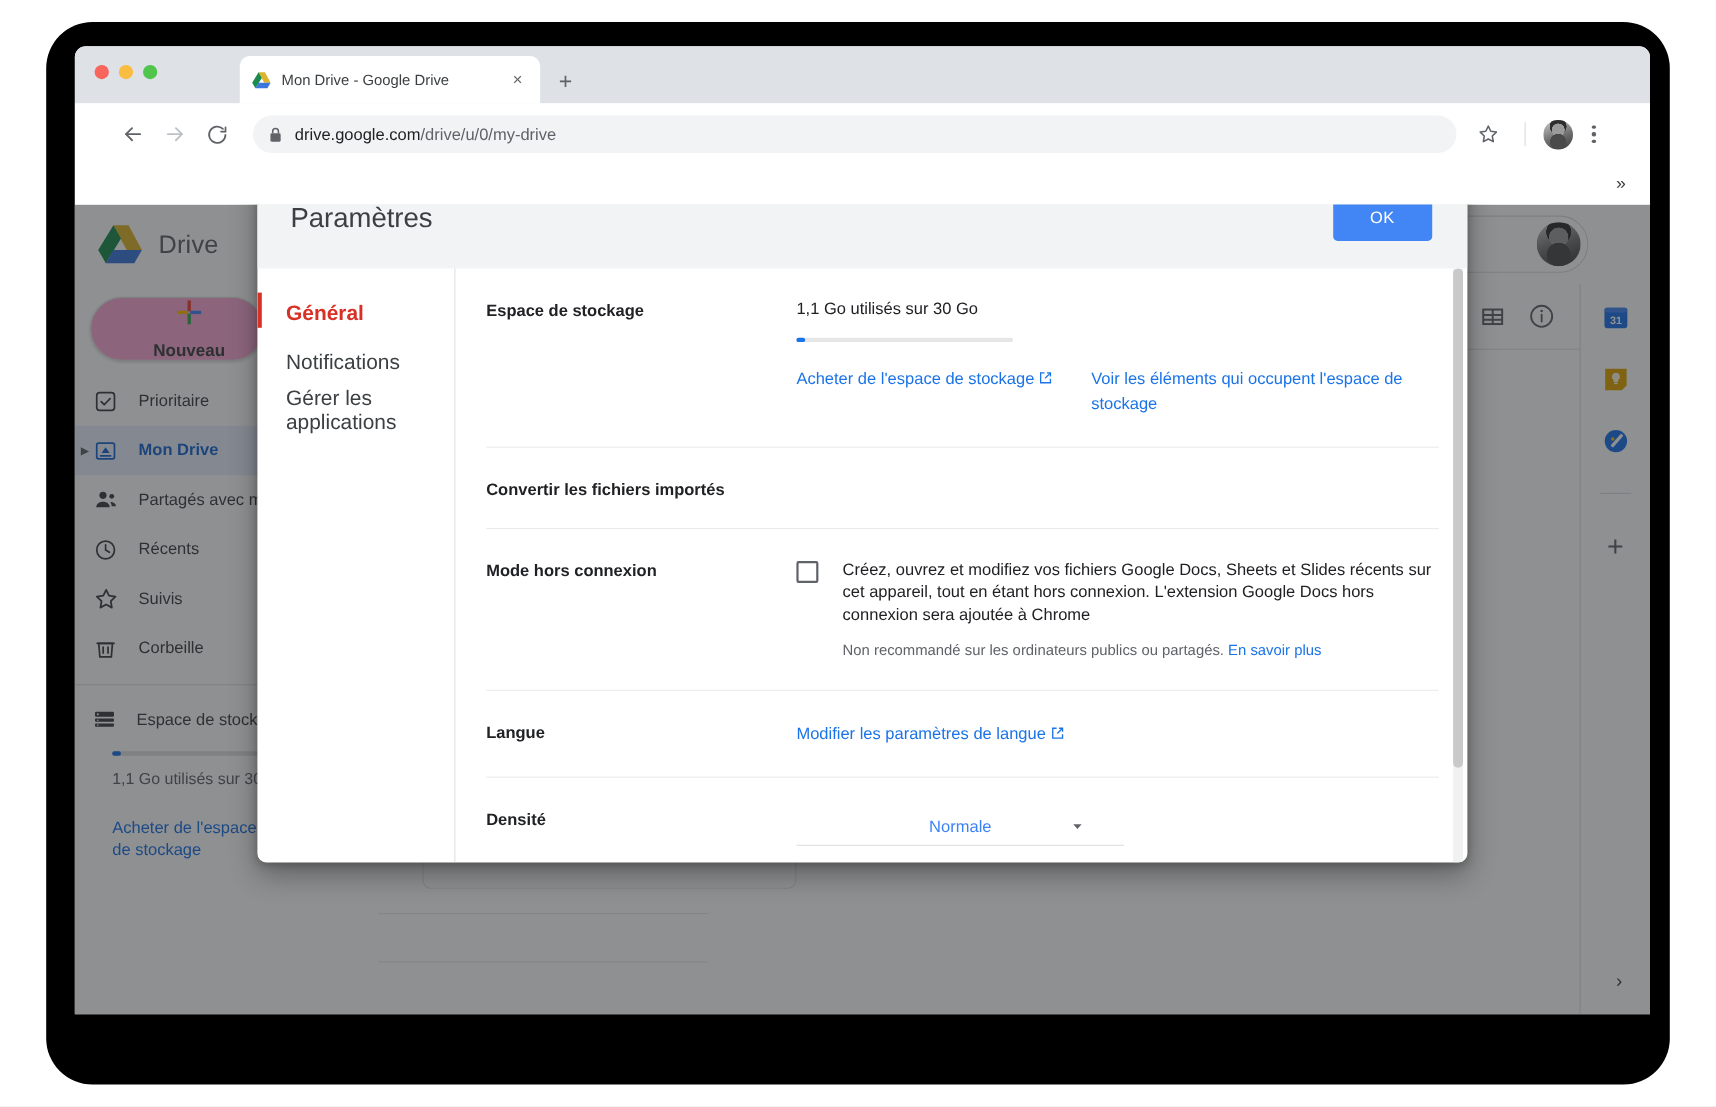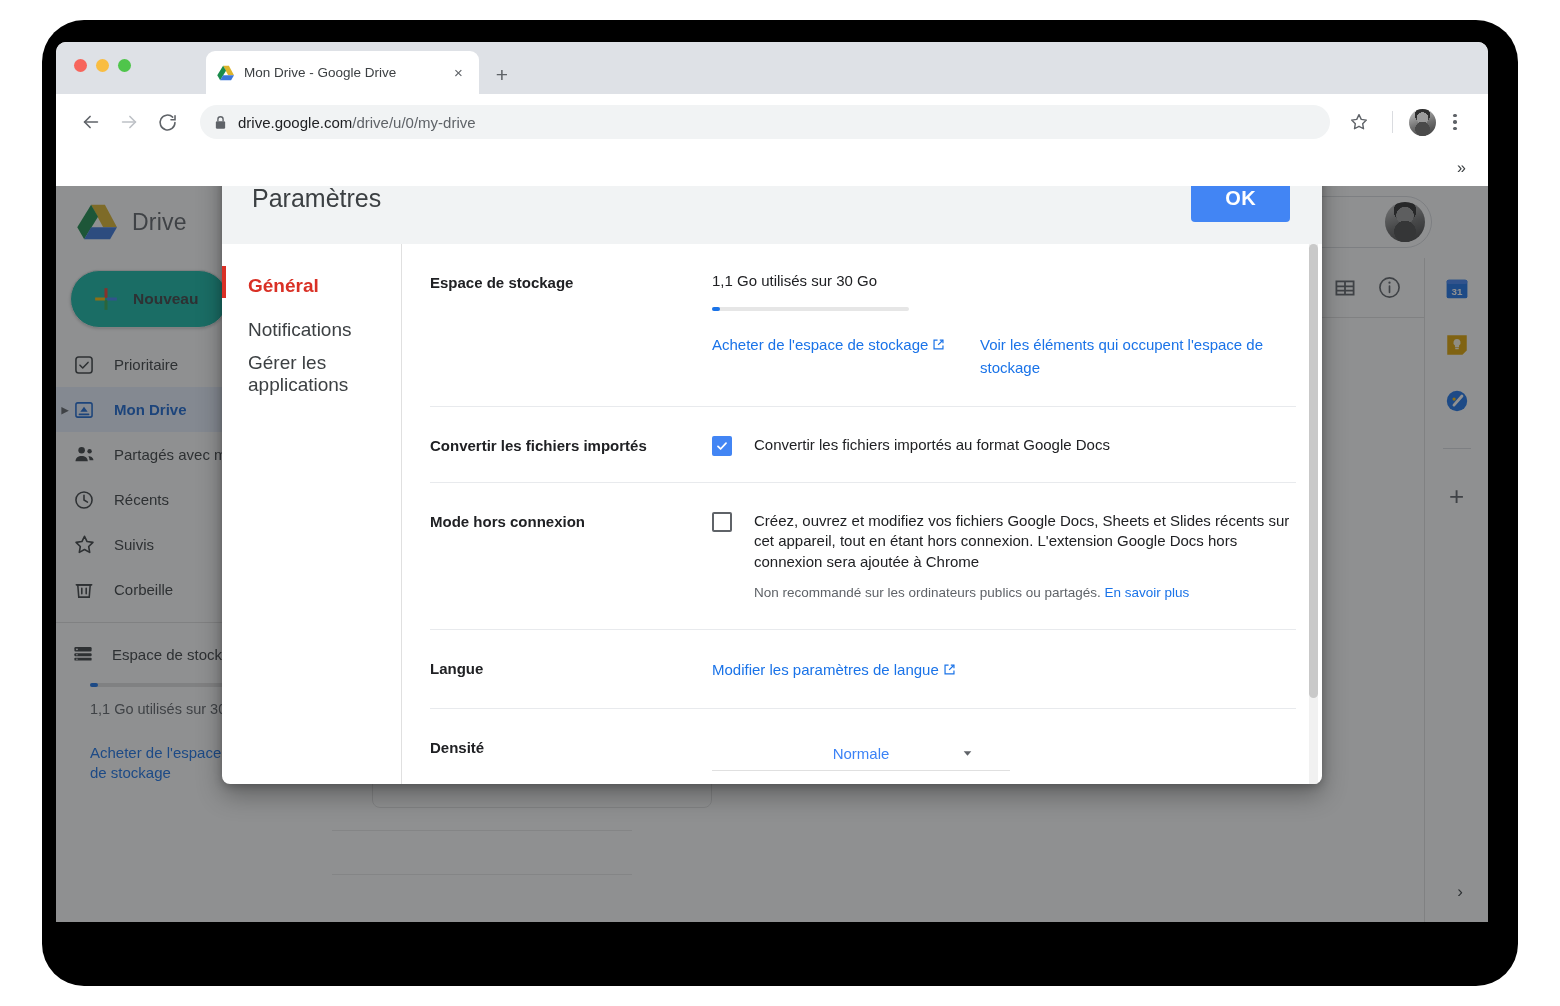--- a/index.html
+++ b/index.html
@@ -16,21 +16,21 @@
   .window-frame {
     position: absolute;
     left: 42px; top: 20px;
     width: 1476px; height: 966px;
     background: #000000;
     border-radius: 42px;
   }
 
   .browser-window {
     position: absolute;
-    left: 56px; top: 42px;
+    left: 68px; top: 42px;
     width: 1432px; height: 880px;
     background: #ffffff;
     border-radius: 10px 10px 0 0;
     overflow: hidden;
   }
 
   
   .tabstrip {
     position: relative;
     height: 52px;
@@ -79,21 +79,21 @@
     color: #5f6368; font-size: 21px; line-height: 1; font-weight: 300;
   }
 
   
   .toolbar {
     position: relative;
     height: 56px;
     background: #ffffff;
     display: flex;
     align-items: center;
-    padding: 0 18px;
+    padding: 0 36px;
     gap: 4px;
   }
   .nav-btn {
     width: 34px; height: 34px;
     display: flex; align-items: center; justify-content: center;
     color: #5f6368;
     flex: 0 0 auto;
   }
   .nav-btn.disabled { color: #bdc1c6; }
   .omnibox {
@@ -198,26 +198,27 @@
       linear-gradient(160deg, #cfcfcf, #6f6f6f 55%, #3a3a3a);
   }
 
   .drive-body { display: flex; height: 664px; }
 
   
   .drive-sidebar { width: 256px; flex: 0 0 auto; padding-top: 6px; position: relative; }
   .new-btn {
     margin: 6px 0 14px 14px;
     width: 158px; height: 58px;
-    background: #14b8a6;
+    background: #f9a8d4;
     border: 1px solid #e0e0e0;
     border-radius: 29px;
     box-shadow: 0 1px 3px rgba(60,64,67,.25);
     display: flex; align-items: center; gap: 14px;
     padding-left: 22px;
+    flex-direction: column;
   }
   .plus-glyph { width: 26px; height: 26px; flex: 0 0 auto; }
   .new-label { font-size: 15.5px; color: #3c4043; font-weight: 600; }
 
   .nav-item {
     height: 45px;
     display: flex; align-items: center;
     padding-left: 16px;
     gap: 18px;
     color: #3c4043;
@@ -294,21 +295,21 @@
     height: 92px;
     background: #f1f3f4;
     display: flex; align-items: center;
     padding: 0 32px 0 30px;
     flex: 0 0 auto;
   }
   .dialog-title { font-size: 25px; color: #3c4043; font-weight: 400; flex: 1 1 auto; }
   .ok-btn {
     background: #4285f4;
     color: #ffffff;
-    font-size: 20px; font-weight: 700;
+    font-size: 15px; font-weight: 400;
     border: none; border-radius: 4px;
     padding: 12px 34px;
     letter-spacing: .4px;
   }
 
   .dialog-body { display: flex; flex: 1 1 auto; min-height: 0; }
 
   .dialog-nav {
     width: 180px; flex: 0 0 auto;
     border-right: 1px solid #e0e0e0;
@@ -725,30 +726,20 @@
                           <path d="M8.4 2.2h3.4v3.4"></path>
                           <path d="M11.6 2.4 6.6 7.4"></path>
                         </svg></span></a>
                   <a class="link">Voir les éléments qui occupent l'espace de stockage</a>
                 </div>
               </div>
             </div>
 
             <div class="setting-row">
               <div class="setting-label">Convertir les fichiers importés</div>
-              <div class="setting-value">
-                <div class="cb-line">
-                  <span class="checkbox checked">
-                    <svg width="14" height="14" viewBox="0 0 16 16" fill="none" stroke="#ffffff" stroke-width="2" stroke-linecap="round" stroke-linejoin="round">
-                        <path d="M3.4 8.4l3 3 6.2-6.6"></path>
-                      </svg>
-                  </span>
-                  <span class="cb-text">Convertir les fichiers importés au format Google Docs</span>
-                </div>
-              </div>
             </div>
 
             <div class="setting-row">
               <div class="setting-label">Mode hors connexion</div>
               <div class="setting-value">
                 <div class="cb-line">
                   <span class="checkbox unchecked"></span>
                   <span>
                     <span class="cb-text" style="display:block">Créez, ouvrez et modifiez vos fichiers Google Docs, Sheets et Slides récents sur cet appareil, tout en étant hors connexion. L'extension Google Docs hors connexion sera ajoutée à Chrome</span>
                     <span class="cb-sub" style="display:block"><span>Non recommandé sur les ordinateurs publics ou partagés.</span> <a class="link" style="font-size:13.5px">En savoir plus</a></span>

